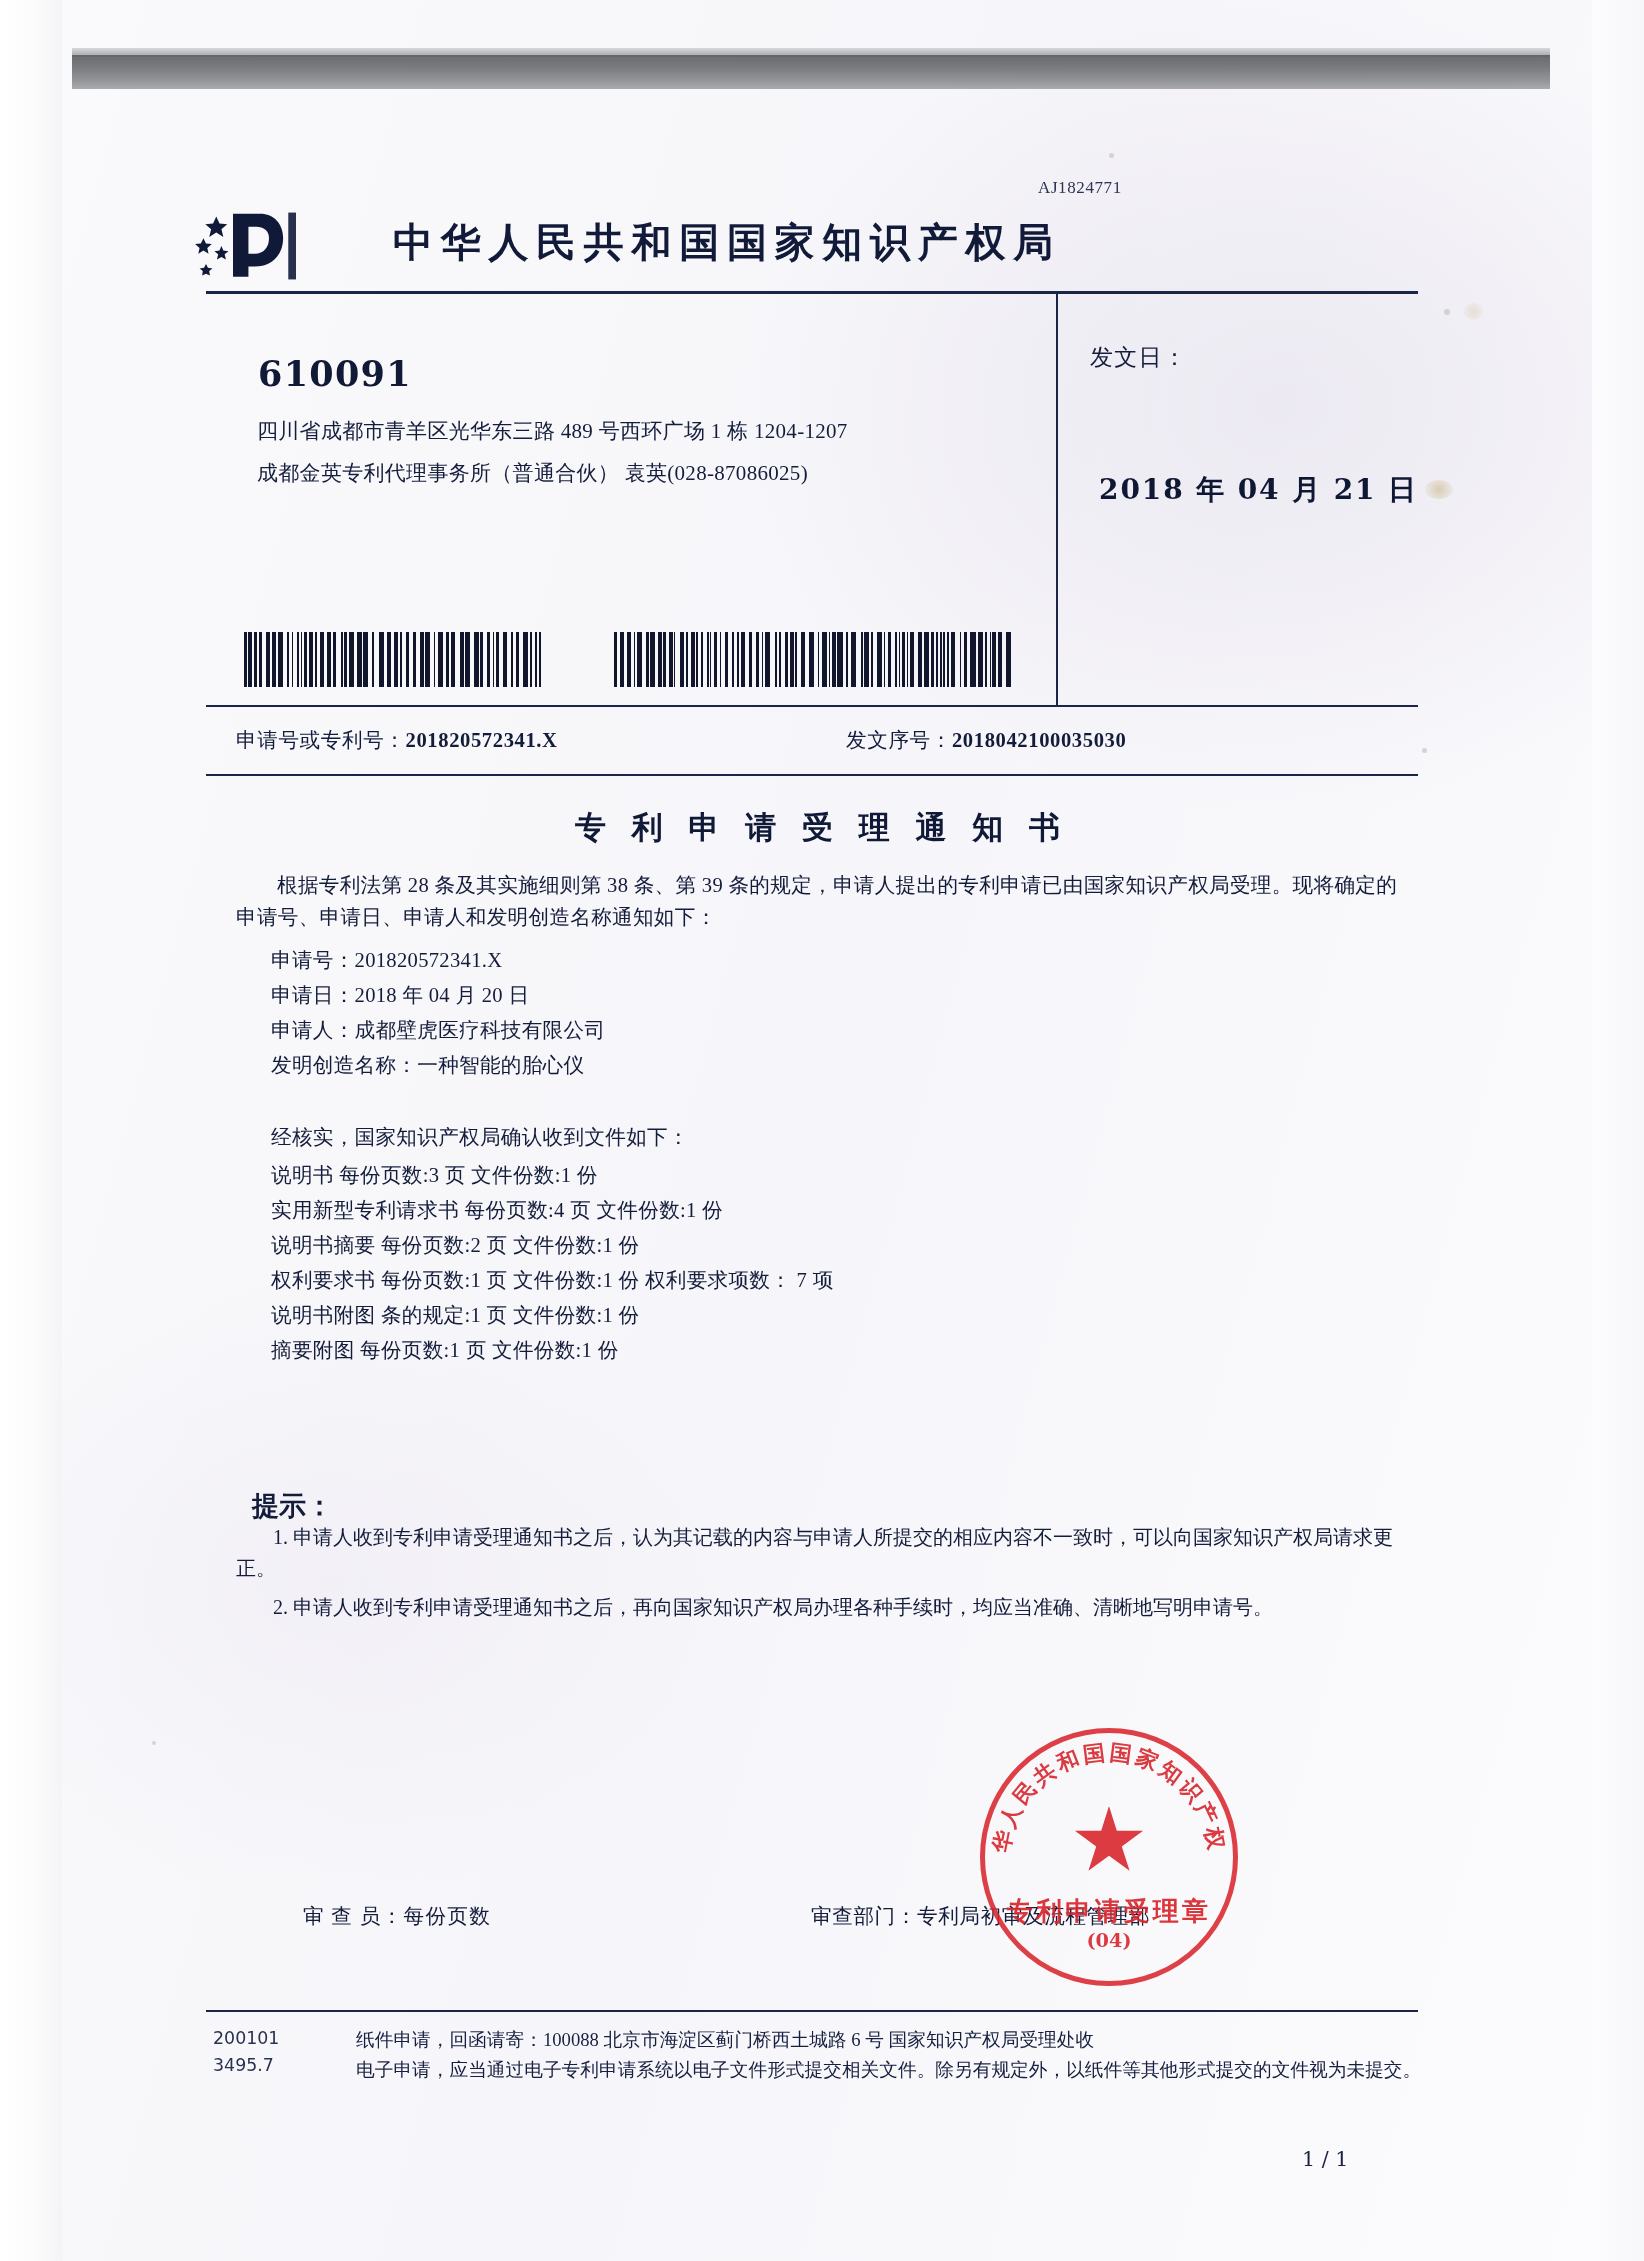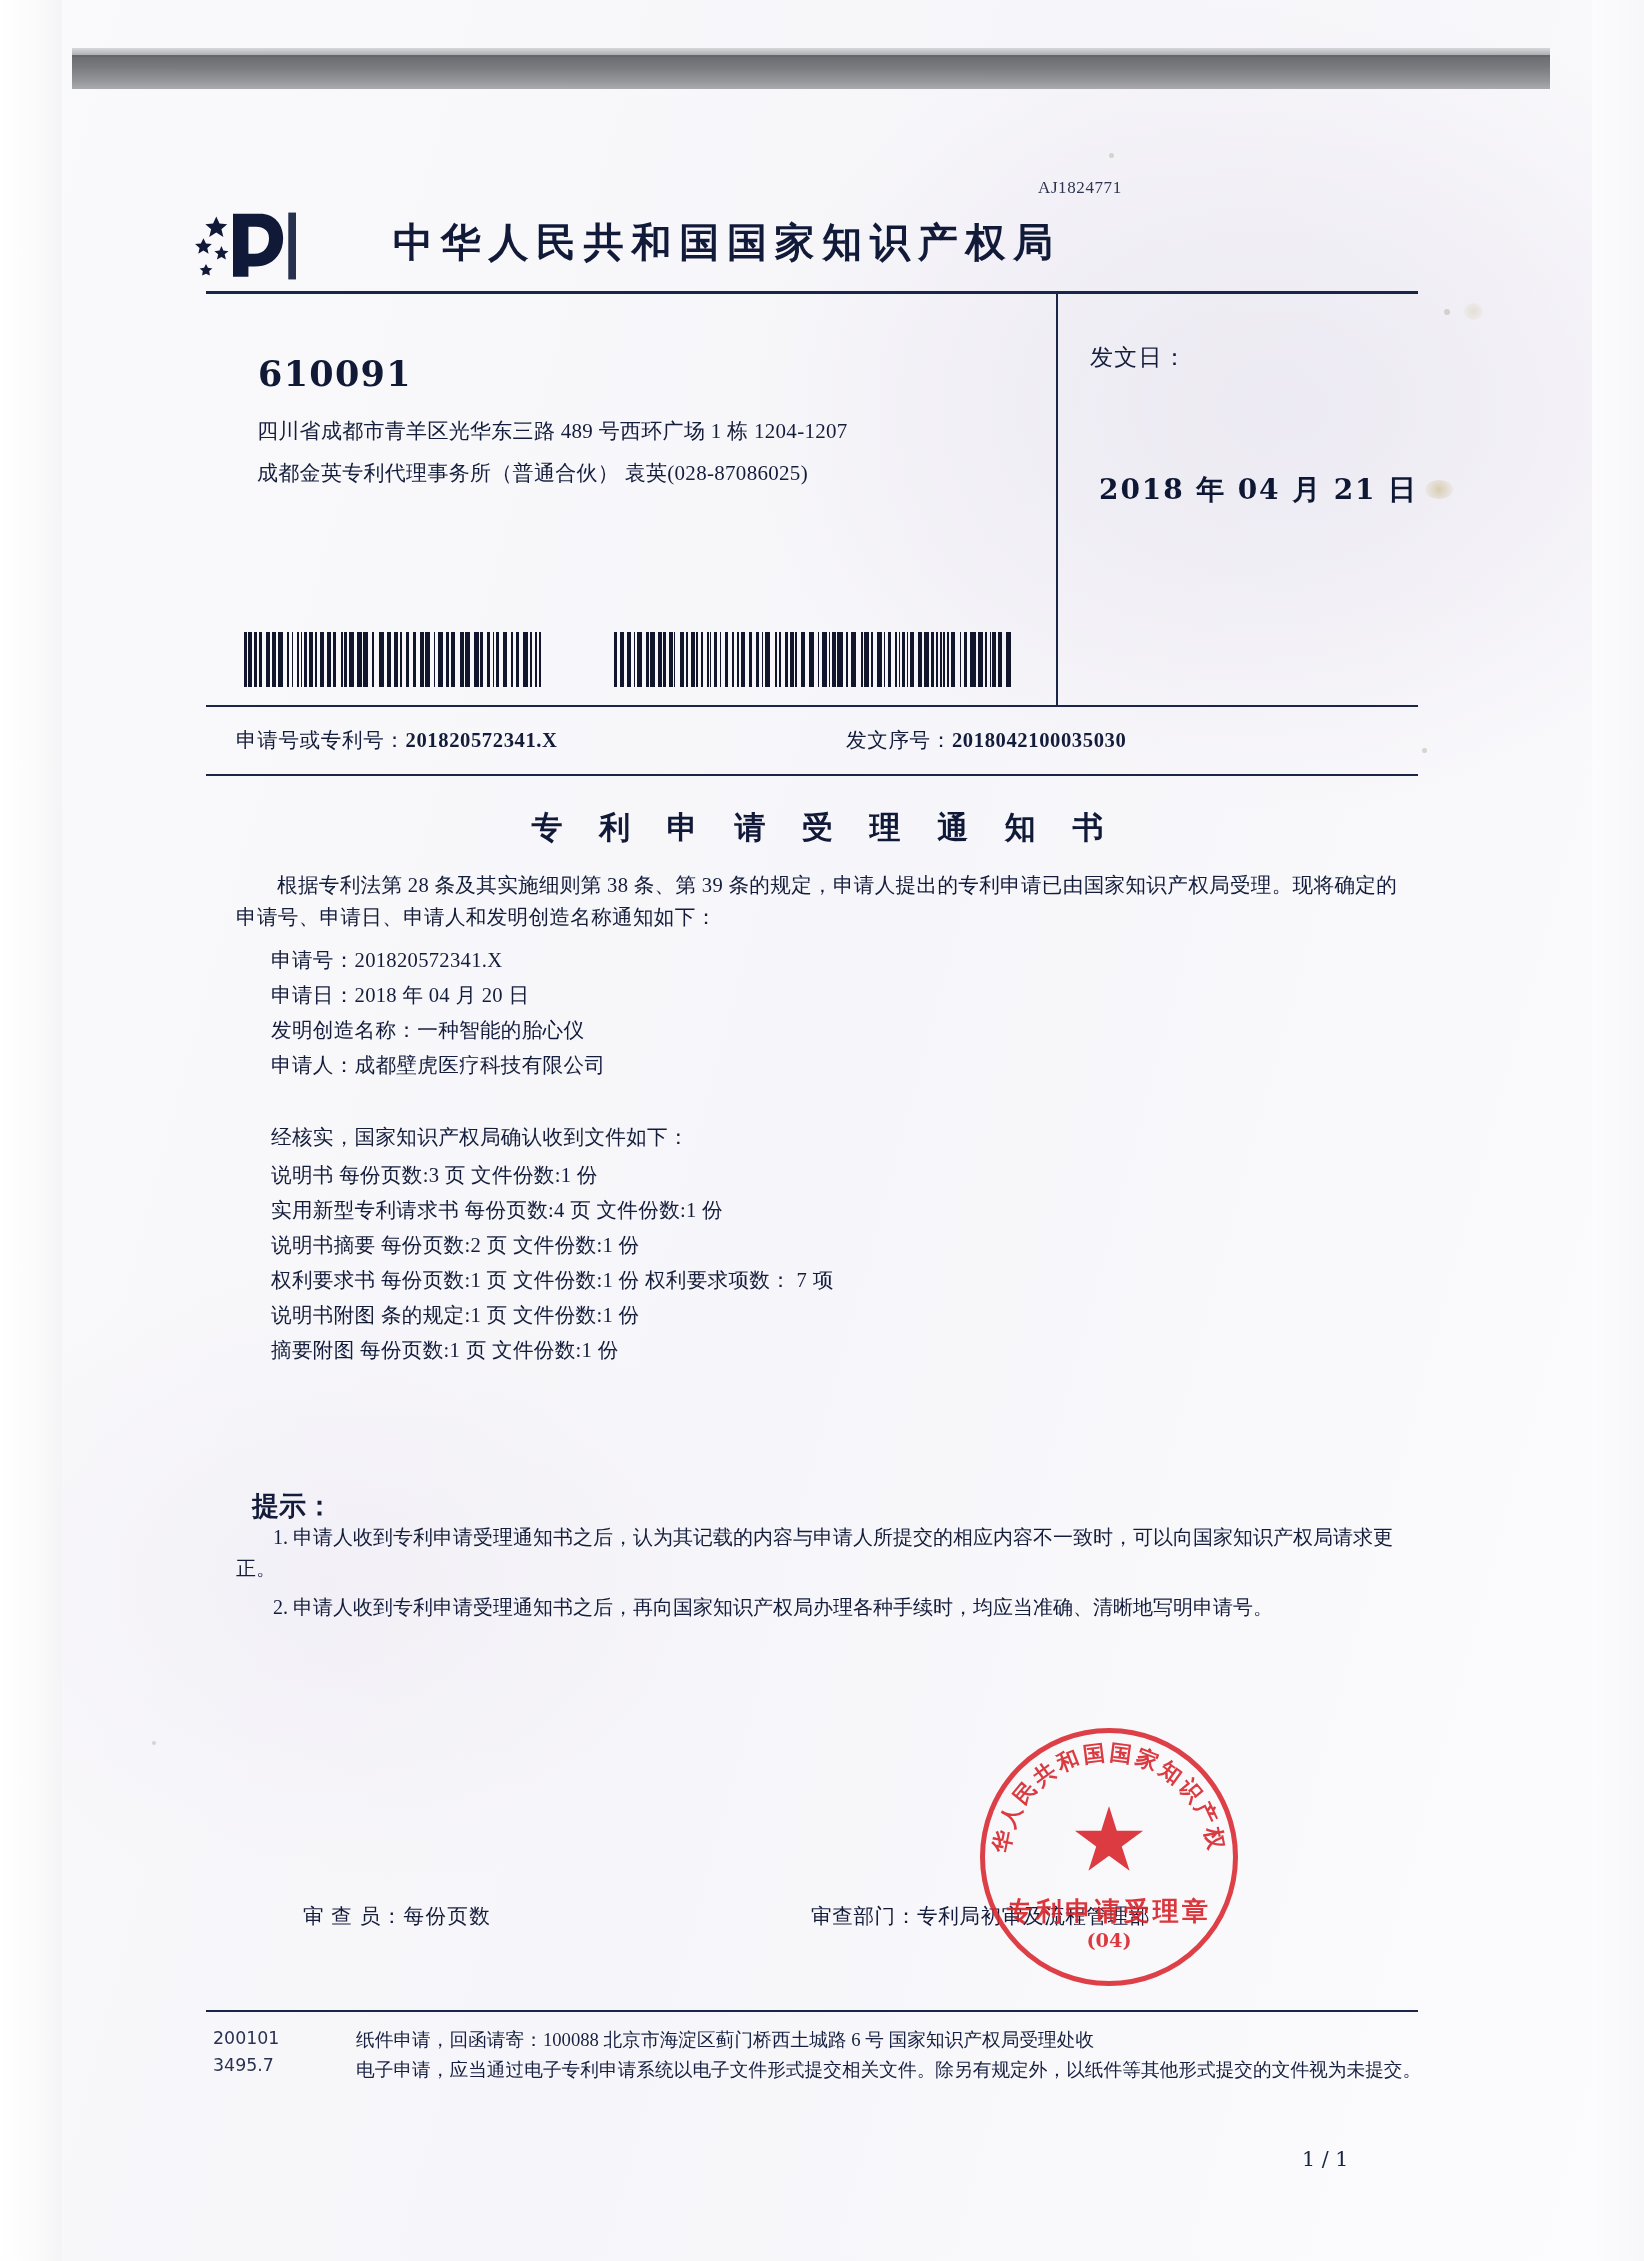--- a/index.html
+++ b/index.html
@@ -184,21 +184,21 @@
 
   .doc-title {
     position: absolute;
     left: 0; top: 807px;
     width: 1644px;
     text-align: center;
     font-size: 31px;
     font-weight: 700;
     letter-spacing: 9px;
     color: #101a38;
-    font-family: Liberation Mono, monospace;
+    font-family: Liberation Serif, serif;
   }
 
   .para {
     position: absolute;
     font-size: 20.6px;
     line-height: 32px;
     color: #131c3b;
     letter-spacing: 0.3px;
   }
   #intro-para {
@@ -435,22 +435,22 @@
 
   <div class="hr-thin2"></div>
 
   <div class="doc-title">专 利 申 请 受 理 通 知 书</div>
 
   <div class="para" id="intro-para">根据专利法第 28 条及其实施细则第 38 条、第 39 条的规定，申请人提出的专利申请已由国家知识产权局受理。现将确定的申请号、申请日、申请人和发明创造名称通知如下：</div>
 
   <div class="field-list">
     <div>申请号：201820572341.X</div>
     <div>申请日：2018 年 04 月 20 日</div>
+    <div>申请人：成都壁虎医疗科技有限公司</div>
     <div>发明创造名称：一种智能的胎心仪</div>
-    <div>申请人：成都壁虎医疗科技有限公司</div>
   </div>
 
   <div id="received-head">经核实，国家知识产权局确认收到文件如下：</div>
   <div class="doc-list">
     <div>说明书 每份页数:3 页  文件份数:1 份</div>
     <div>实用新型专利请求书 每份页数:4 页  文件份数:1 份</div>
     <div>说明书摘要 每份页数:2 页  文件份数:1 份</div>
     <div>权利要求书 每份页数:1 页  文件份数:1 份  权利要求项数：  7 项</div>
     <div>说明书附图 条的规定:1 页  文件份数:1 份</div>
     <div>摘要附图 每份页数:1 页  文件份数:1 份</div>

